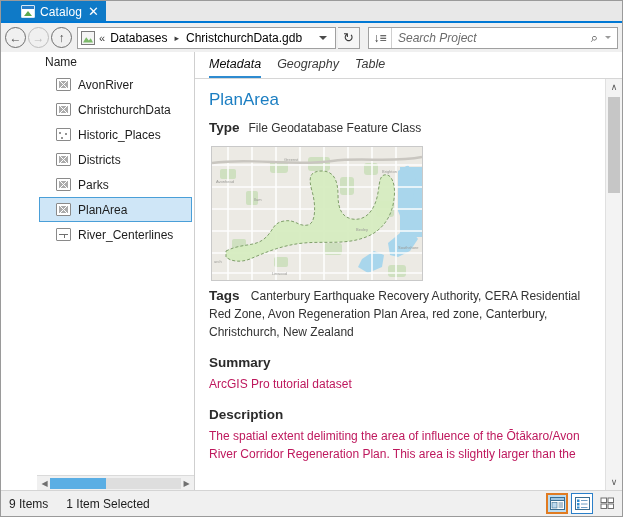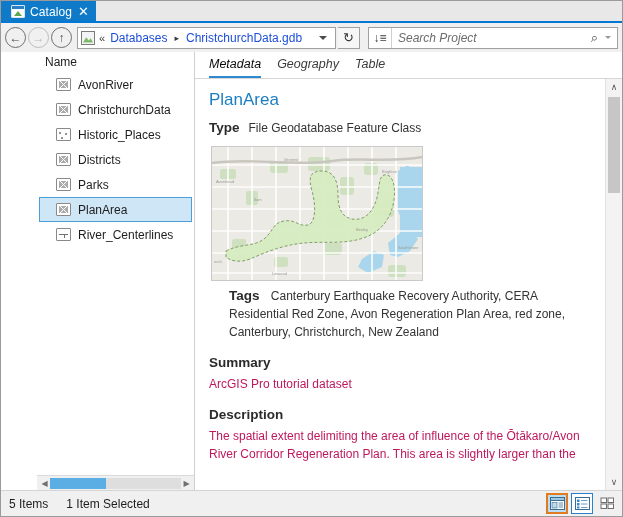--- a/index.html
+++ b/index.html
@@ -42,21 +42,21 @@
     left: 0; right: 0; bottom: -1px;
     height: 2px;
     background: #0078d4;
   }
   .doc-tab {
     height: 21px;
     background: #0f7ac7;
     color: #ffffff;
     display: flex;
     align-items: center;
-    padding: 0 6px 0 10px;
+    padding: 0 6px 0 20px;
     font-size: 12px;
     gap: 5px;
     box-sizing: border-box;
   }
   .doc-tab .tabicon {
     width: 14px; height: 13px;
     background: #ffffff;
     border: 1px solid #d6e8f5;
     box-sizing: border-box;
     position: relative;
@@ -135,21 +135,21 @@
   }
   .pathbox .gdbicon::after {
     content: "";
     position: absolute; left: 1px; right: 1px; bottom: 1px;
     height: 7px;
     background: #7cb96a;
     clip-path: polygon(0 100%, 32% 25%, 58% 72%, 78% 40%, 100% 100%);
   }
   .chev-dbl { color: #3a3a3a; font-size: 11px; padding: 0 3px 0 1px; }
   .crumb {
-    font-size: 12px; color: #1d4ed8; padding: 0 2px;
+    font-size: 12px; color: #000000; padding: 0 2px;
     white-space: nowrap; cursor: pointer;
   }
   .crumb-sep {
     color: #3a3a3a; font-size: 9px; padding: 0 5px;
     user-select: none;
   }
   .pathbox .spacer { flex: 1 1 auto; }
   .caret-sm {
     width: 0; height: 0;
     border-left: 4px solid transparent;
@@ -418,21 +418,21 @@
     font-weight: bold;
     color: #2b2b2b;
     margin: 14px 0 5px 0;
   }
   .md-para {
     font-size: 12px;
     color: #be185d;
     line-height: 1.5;
     margin: 0;
   }
-  .md-tags-block { margin-bottom: 4px; margin-left: 20px; }
+  .md-tags-block { margin-bottom: 4px; }
   .md-tags-inline {
     font-size: 12px;
     color: #333;
     line-height: 1.5;
   }
 
   
   .thumb {
     width: 212px;
     height: 135px;
@@ -706,21 +706,21 @@
           <div class="vs-track">
             <div class="vs-thumb"></div>
           </div>
           <div class="vs-arrow">∨</div>
         </div>
       </div>
     </div>
   </div>
 
   <div class="statusbar">
-    <span class="status-text">5 Items</span>
+    <span class="status-text">9 Items</span>
     <span class="status-text">1 Item Selected</span>
     <span class="status-fill"></span>
 
     <div class="viewmodes">
       <div class="vmbtn selected">
         <svg width="15" height="13" viewBox="0 0 15 13">
           <rect x="0.5" y="0.5" width="14" height="12" fill="#ffffff" stroke="#3a6d92"></rect>
           <rect x="0.5" y="0.5" width="14" height="3" fill="#9fc6e2" stroke="#3a6d92"></rect>
           <rect x="2" y="5.5" width="5" height="5.5" fill="#bcd9ee" stroke="#3a6d92" stroke-width="0.6"></rect>
           <path d="M8.5 6 H13 M8.5 8 H13 M8.5 10 H13" stroke="#3a6d92" stroke-width="0.8"></path>

